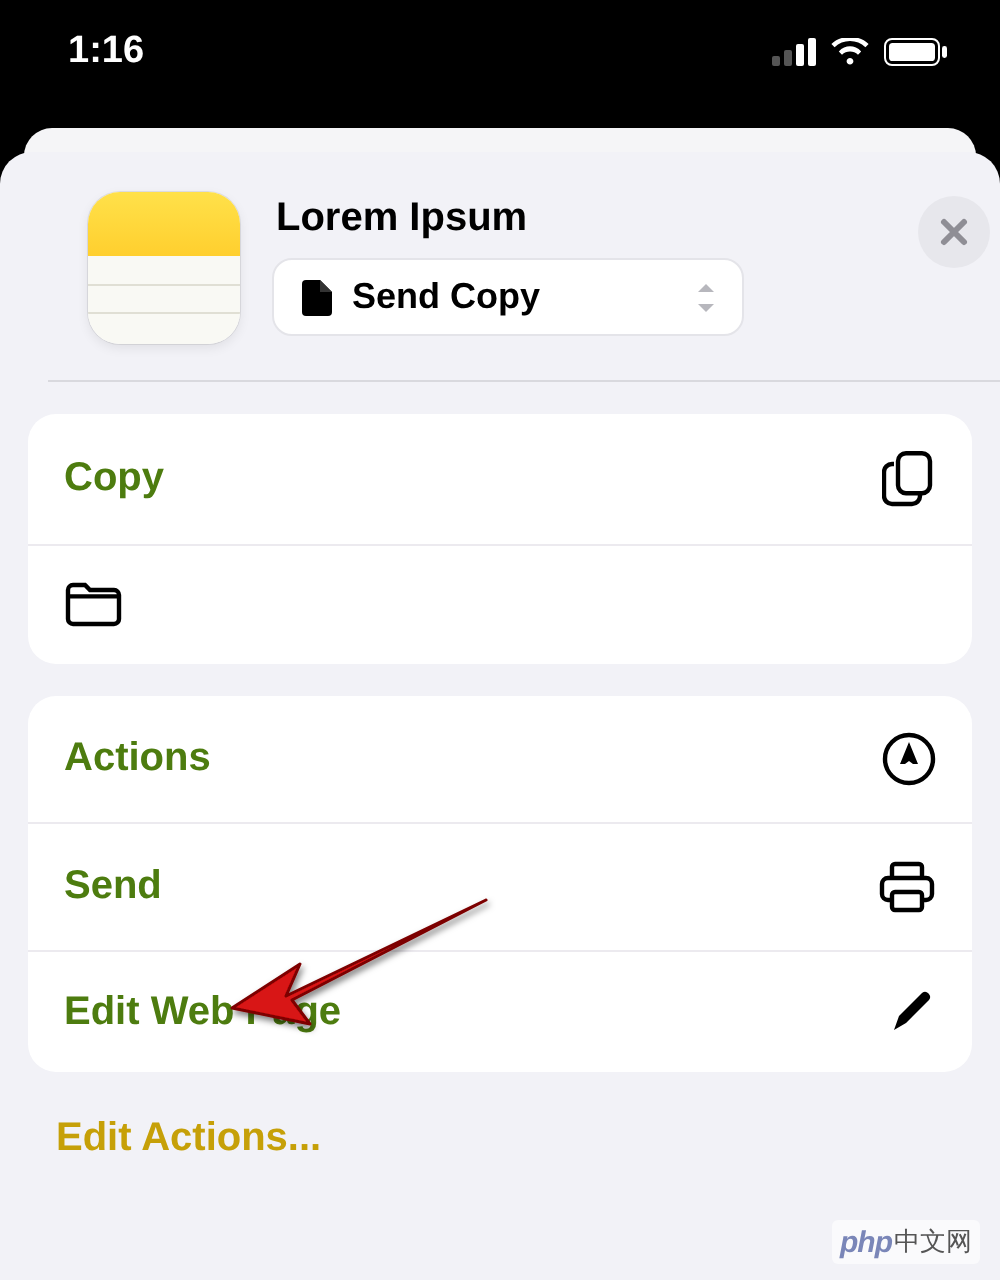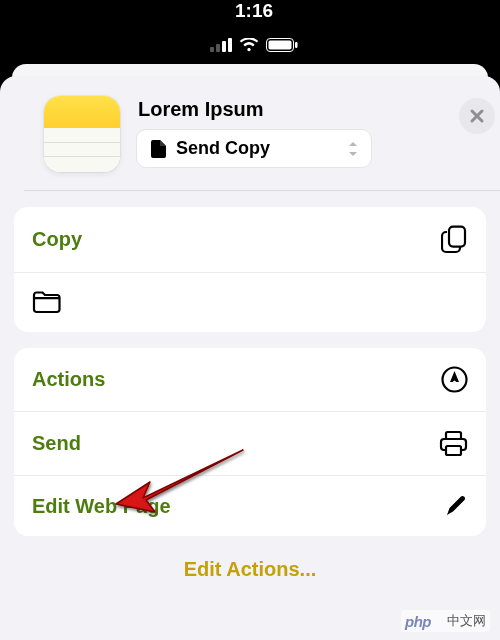--- a/index.html
+++ b/index.html
@@ -16,21 +16,20 @@
   
   .status-bar {
     height: 56px;
     display: flex;
     align-items: center;
     justify-content: space-between;
     padding: 0 26px 4px 34px;
     color: #fff;
     font-weight: 600;
     font-size: 19px;
-    flex-direction: column;
   }
   .status-right { display: flex; align-items: center; gap: 7px; }
   .status-right svg { display: block; }
 
   
   .backdrop-card {
     position: absolute;
     top: 64px; left: 12px; right: 12px;
     height: 60px;
     background: #f5f5f7;
@@ -96,33 +95,32 @@
     padding: 18px 18px;
   }
   .action-label { font-weight: 700; font-size: 20px; color:#4d7c0f; }
   .divider { height: 1px; background: #eceaef; margin-left:0; }
 
   .edit-actions {
     padding: 22px 28px;
     font-weight: 700;
     font-size: 20px;
     color: #c6a008;
-    text-align: center;
   }
 
   .annotation-arrow {
     position: absolute;
     top: 366px; left: 110px;
     pointer-events: none;
   }
 
   .watermark {
     position: absolute;
     right: 10px; bottom: 8px;
-    display: flex; align-items: center; gap: 16px;
+    display: flex; align-items: center; gap: 1px;
     font-size: 13px; color:#555;
     background: rgba(255,255,255,0.6);
     padding: 2px 4px;
     border-radius: 3px;
   }
   .watermark .php { color:#7a86b8; font-weight:700; font-style:italic; font-size:15px; letter-spacing:-0.5px; }
 </style>
 </head>
 <body>
 

